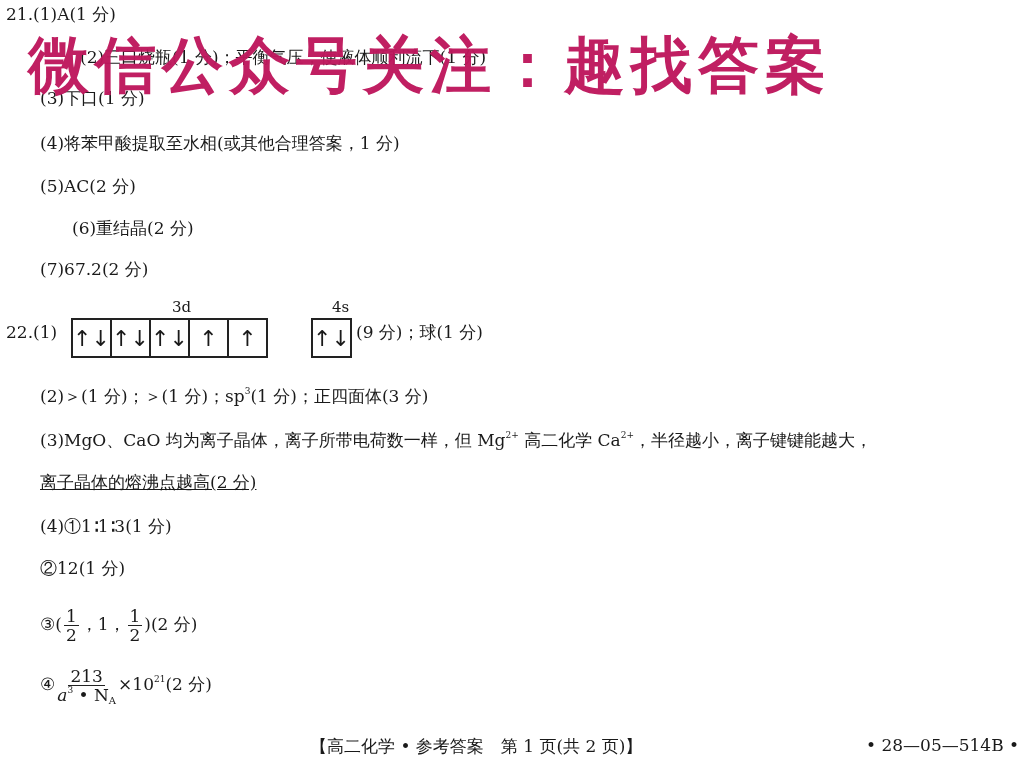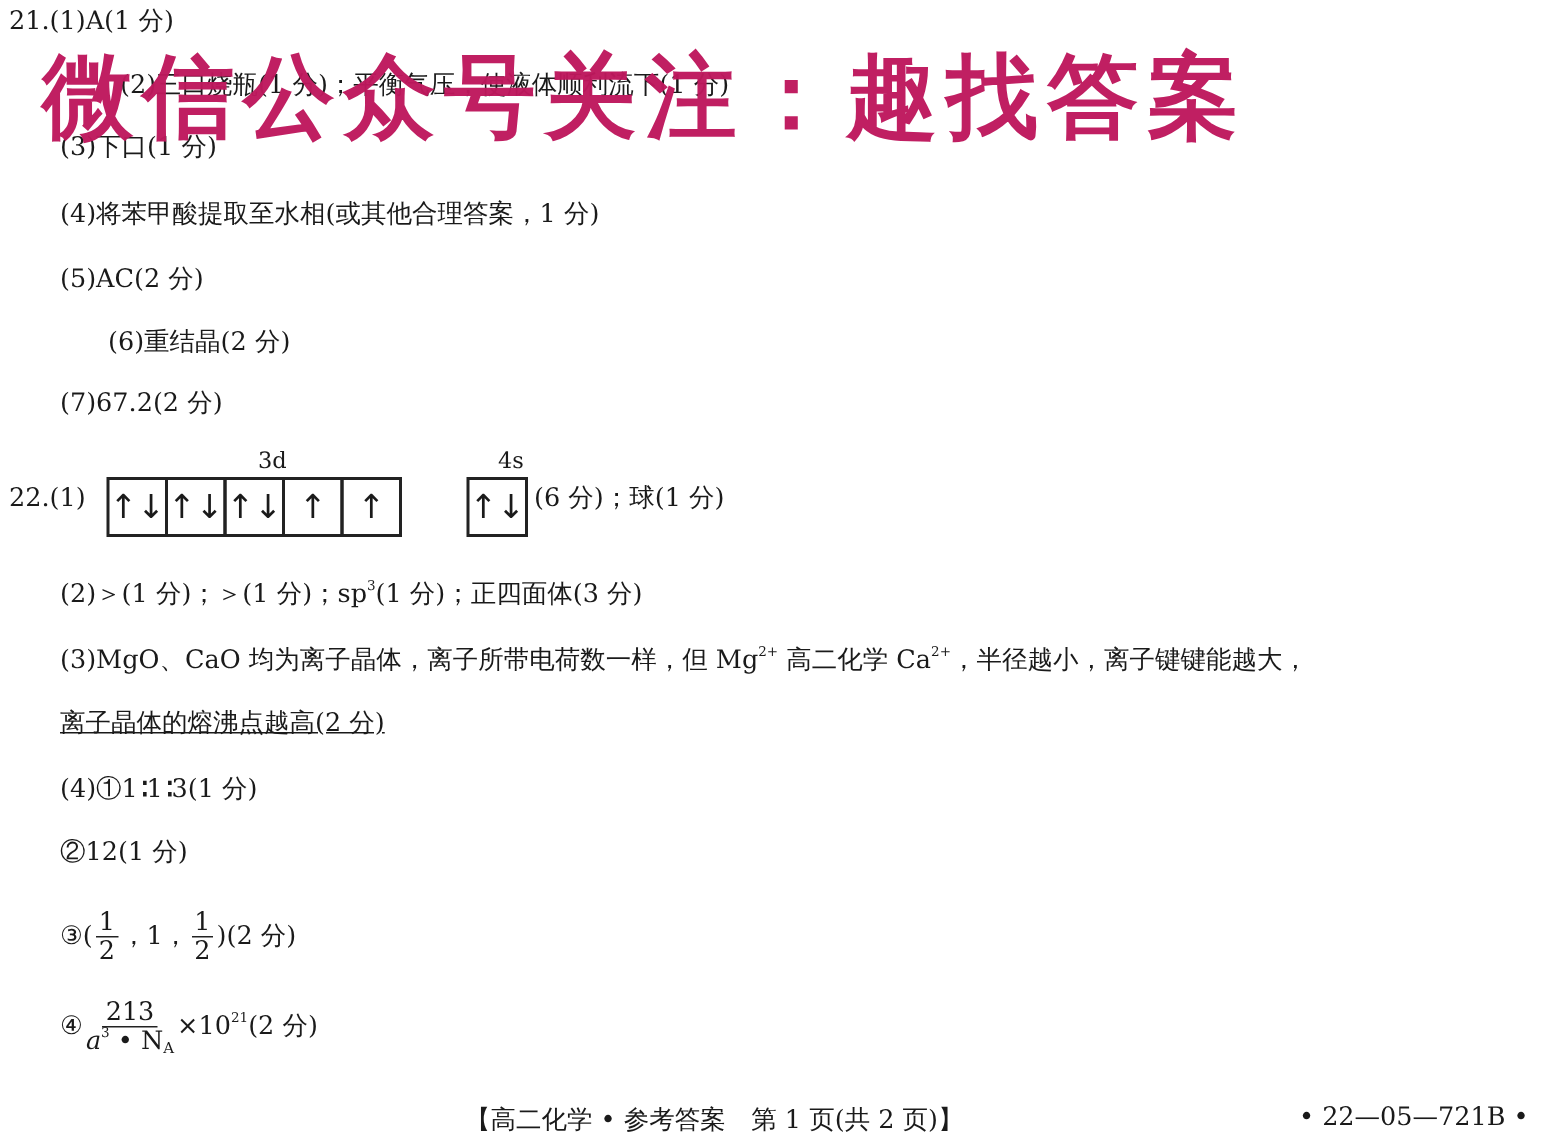--- a/index.html
+++ b/index.html
@@ -44,21 +44,21 @@
 <div class="orb" style="left:71px; top:318px;">
   <div class="cell">↑↓</div>
   <div class="cell">↑↓</div>
   <div class="cell">↑↓</div>
   <div class="cell">↑</div>
   <div class="cell">↑</div>
 </div>
 <div class="orb" style="left:311px; top:318px;">
   <div class="cell">↑↓</div>
 </div>
-<div class="line" style="left:356px; top:322px;">(6 分)；球(1 分)</div>
+<div class="line" style="left:356px; top:322px;">(9 分)；球(1 分)</div>
 
 <div class="line" style="left:40px; top:386px;">
   <span>(2)＞(1 分)；＞(1 分)；sp</span><sup>3</sup><span>(1 分)；正四面体(3 分)</span>
 </div>
 
 <div class="line" style="left:40px; top:430px;">
   <span>(3)MgO、CaO 均为离子晶体，离子所带电荷数一样，但 Mg</span><sup>2+</sup><span> 高二化学 Ca</span><sup>2+</sup><span>，半径越小，离子键键能越大，</span>
 </div>
 <div class="line" style="left:40px; top:472px;text-decoration:underline;">离子晶体的熔沸点越高(2 分)</div>
 
@@ -74,13 +74,13 @@
     </span><span>)(2 分)</span>
 </div>
 <div class="line" style="left:40px; top:664px; line-height:40px;">
   <span>④</span><span class="frac">
       <span class="num">213</span>
       <span class="den"><i>a</i><sup>3</sup><span> • N</span><sub>A</sub></span>
     </span><span>×10</span><sup>21</sup><span>(2 分)</span>
 </div>
 
 <div class="footer" style="left:310px;">【高二化学 • 参考答案　第 1 页(共 2 页)】</div>
-<div class="footer" style="left:866px;">• 22—05—721B •</div>
+<div class="footer" style="left:866px;">• 28—05—514B •</div>
 
 </body></html>

